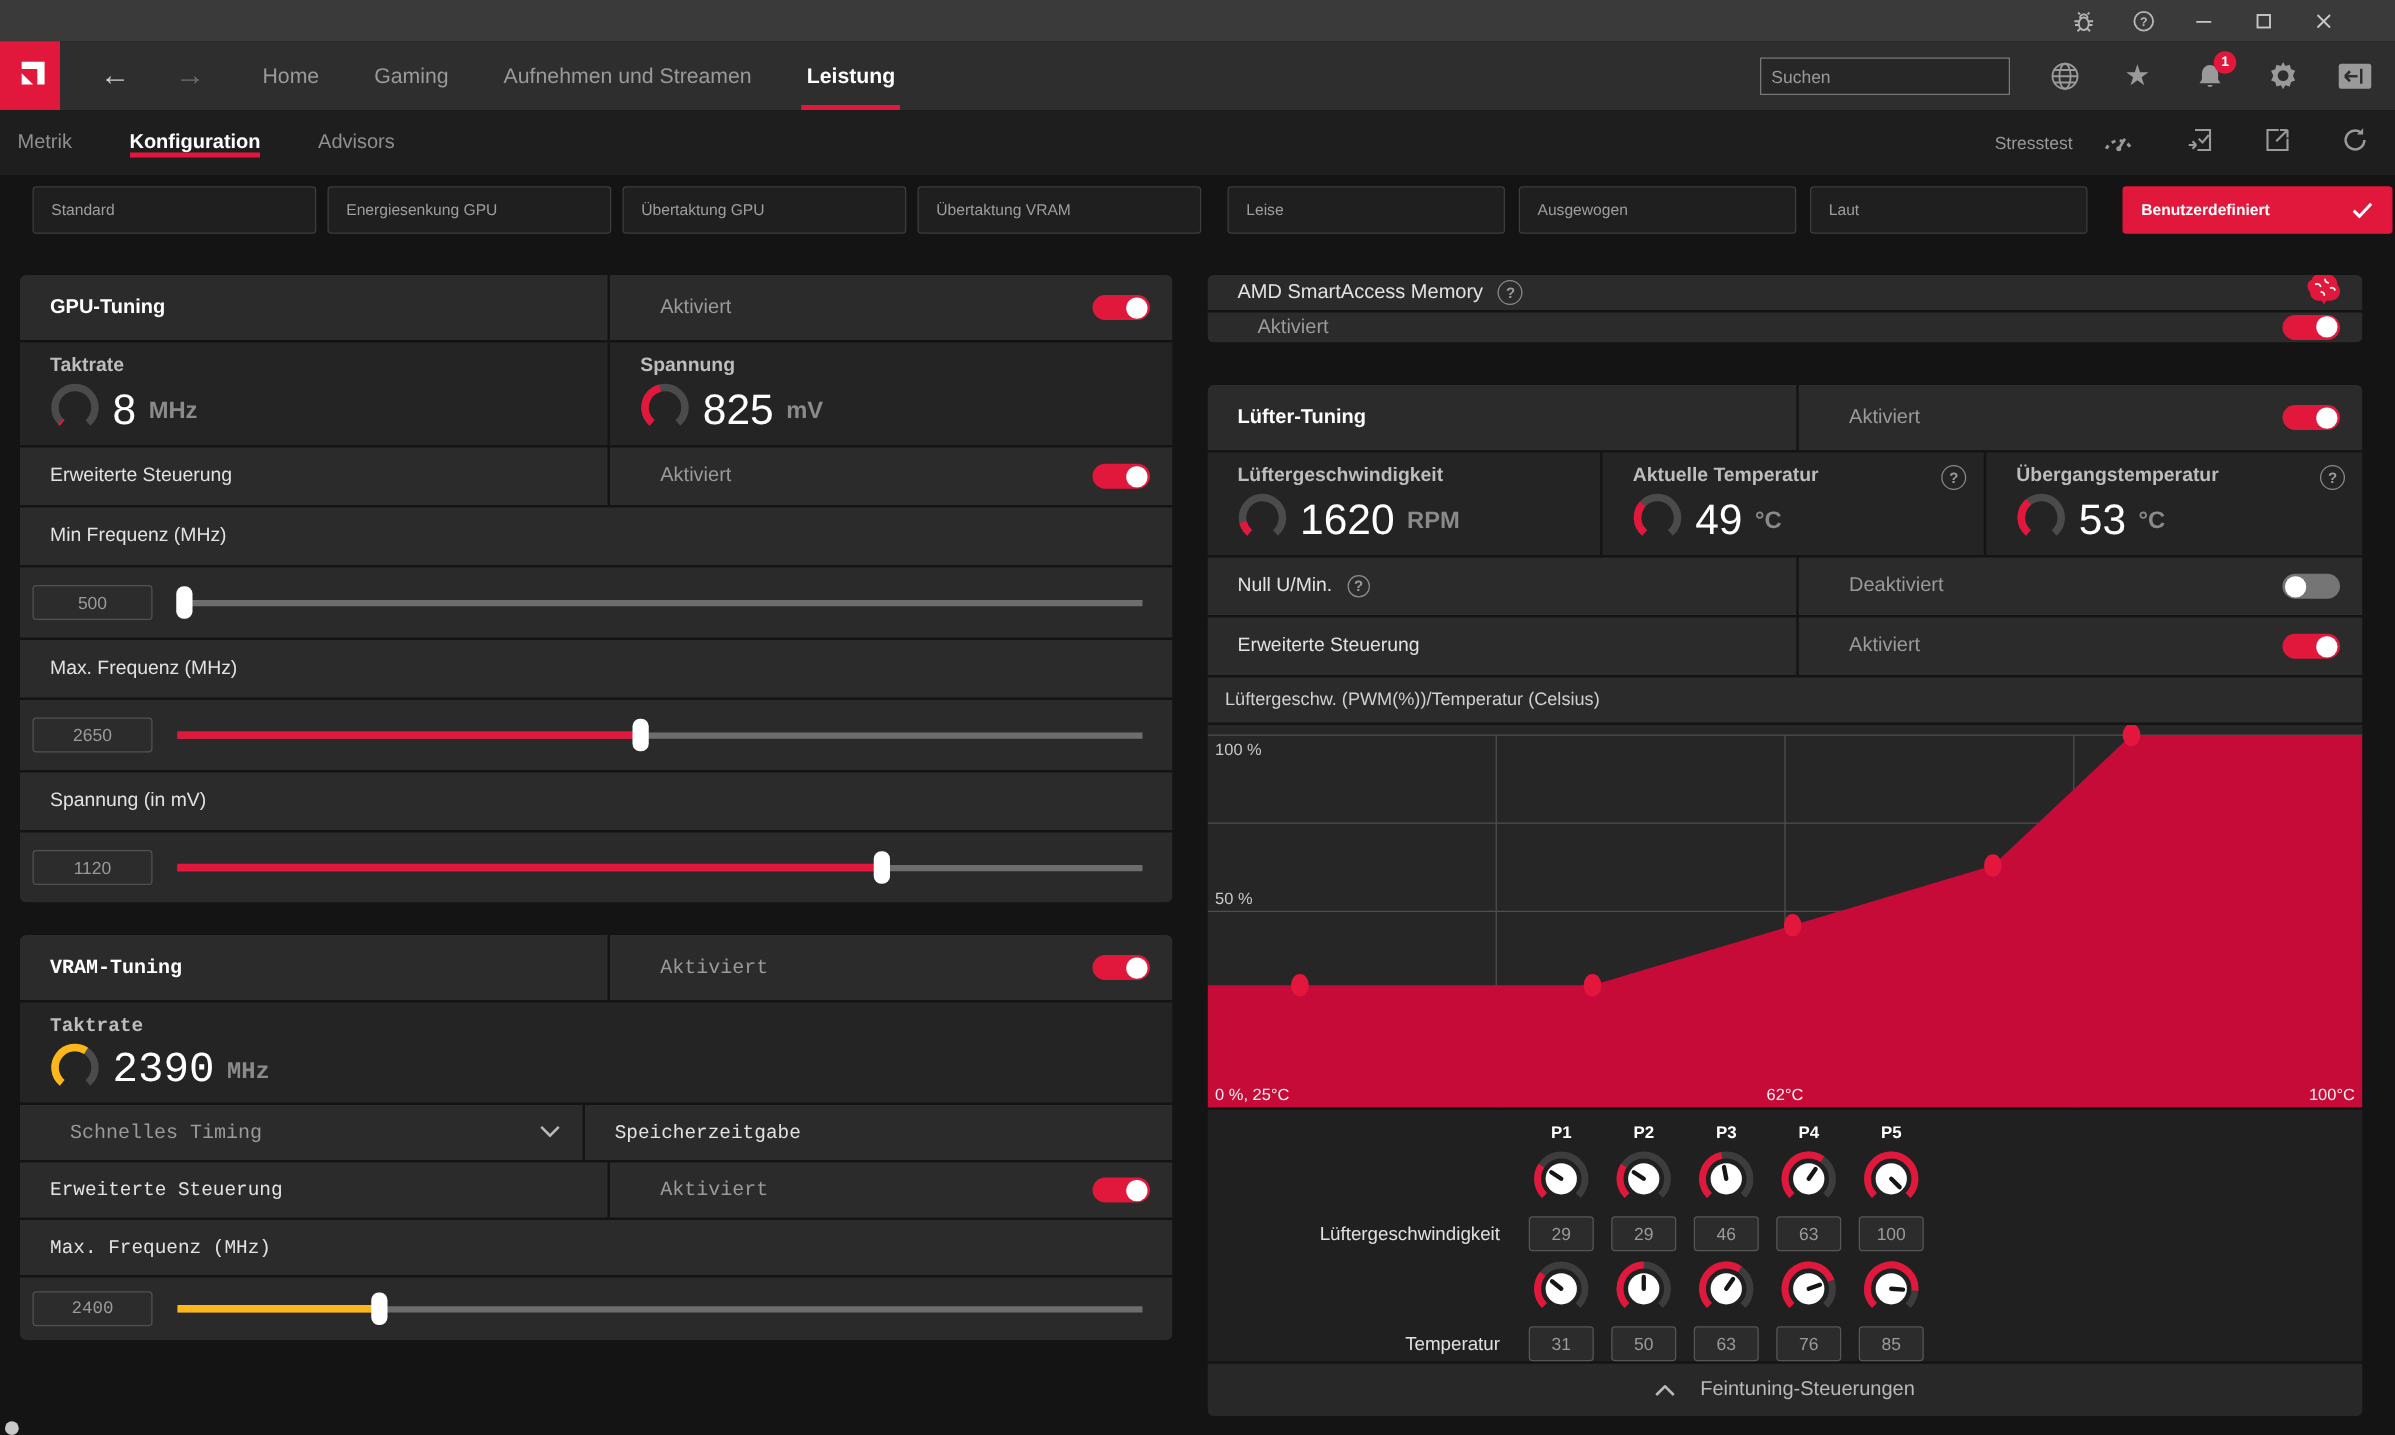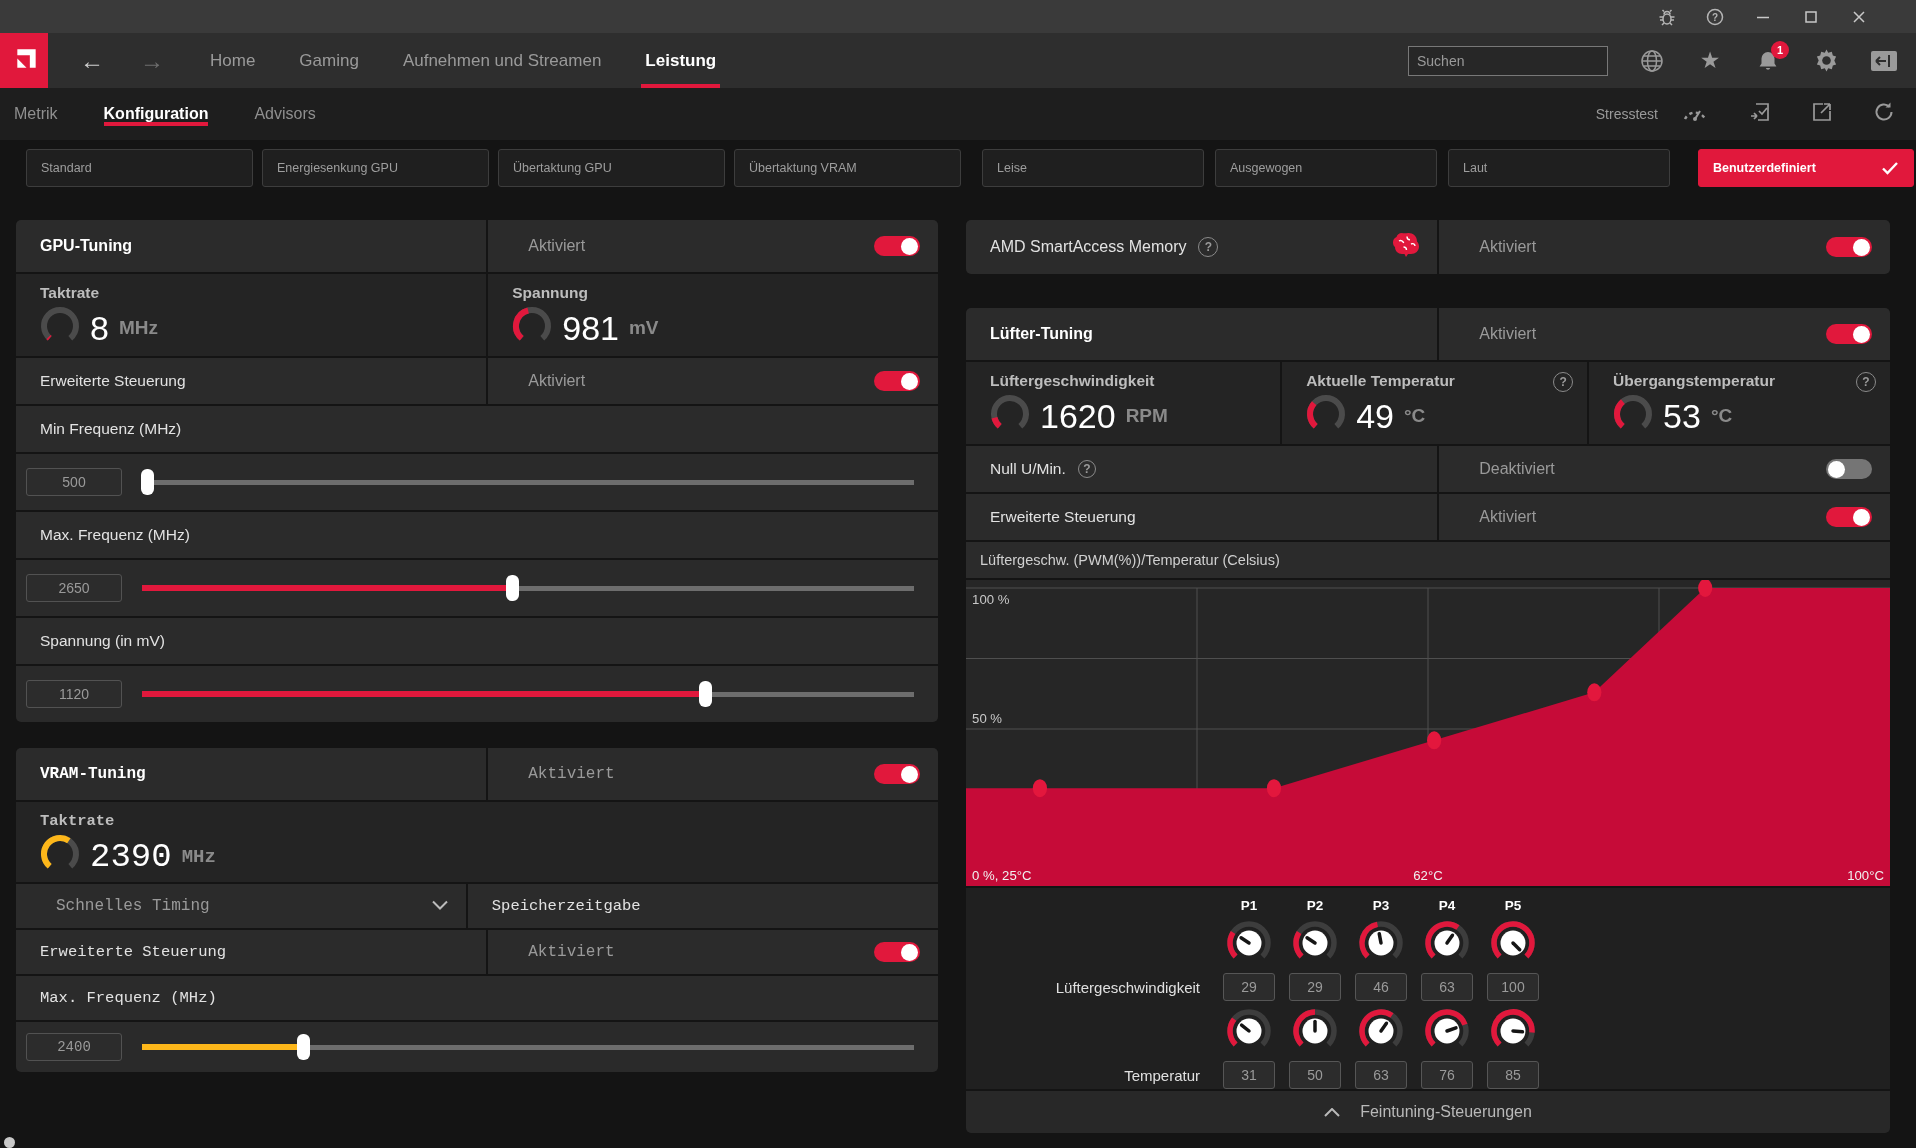--- a/index.html
+++ b/index.html
@@ -293,21 +293,21 @@
             <span class="unit">MHz</span>
           </div>
         </div>
         <div class="stat" style="flex:1;">
           <div class="slabel">Spannung</div>
           <div class="svalrow">
             <span><svg width="40" height="40" viewBox="0 0 40 40">
                   <path d="M 9.715398245015368 32.256711089903646 A 16 16 0 1 1 30.28460175498463 32.256711089903646" stroke="#4b4b4b" stroke-width="6" fill="none"></path>
                   <path d="M 9.715398245015368 32.256711089903646 A 16 16 0 0 1 16.129249670405315 4.475268379584056" stroke="#e1183c" stroke-width="6" fill="none"></path>
                 </svg></span>
-            <span class="bigval">981</span>
+            <span class="bigval">825</span>
             <span class="unit">mV</span>
           </div>
         </div>
       </div>
       <div class="prow" style="height:46px;">
         <div class="cell cell-l">
             <span class="plabel">Erweiterte Steuerung</span>
           </div>
         <div class="cell cell-r">
           <span class="pstatus">Aktiviert</span>
@@ -425,21 +425,21 @@
               <div class="handle" style="left: calc(21% - 7px);"></div>
             </div>
       </div>
         </div>
     </div>
   </div>
 
   <div class="col col-right">
 
     <div class="panel">
-      <div class="prow" style="height:54px;">
+      <div class="prow" style="height:54px;flex-direction:column;">
         <div class="cell cell-l" style="gap:12px;">
           <span class="plabel" style="font-size:16px;">AMD SmartAccess Memory</span>
           <span class="help">?</span>
           <span class="brain">
             <svg width="32" height="28" viewBox="0 0 32 28">
               <path fill="var(--acc)" d="M11 2C8 2 6 4 5.5 6 3 7 2 9 2 11.5c0 2 .8 3.5 2 4.5 0 4 3 7 7 7h2.5l1.5 3 2-3h3c4.5 0 8-3 8-7.5 0-2-.8-3.8-2-5C26 5 22 2 17.5 2 15 2 12.7 2.6 11 2z"></path>
               <path stroke="#fff" stroke-width="1.4" fill="none" d="M8 10c2-1.2 4 0 4.7 2M16 5.5c0 2 1.2 3.2 3 3.2M12.5 16c2 0 3 1.2 3 3M20 13c2-1 3.8 0 4 2"></path>
             </svg></span>
         </div>
         <div class="cell cell-r">

